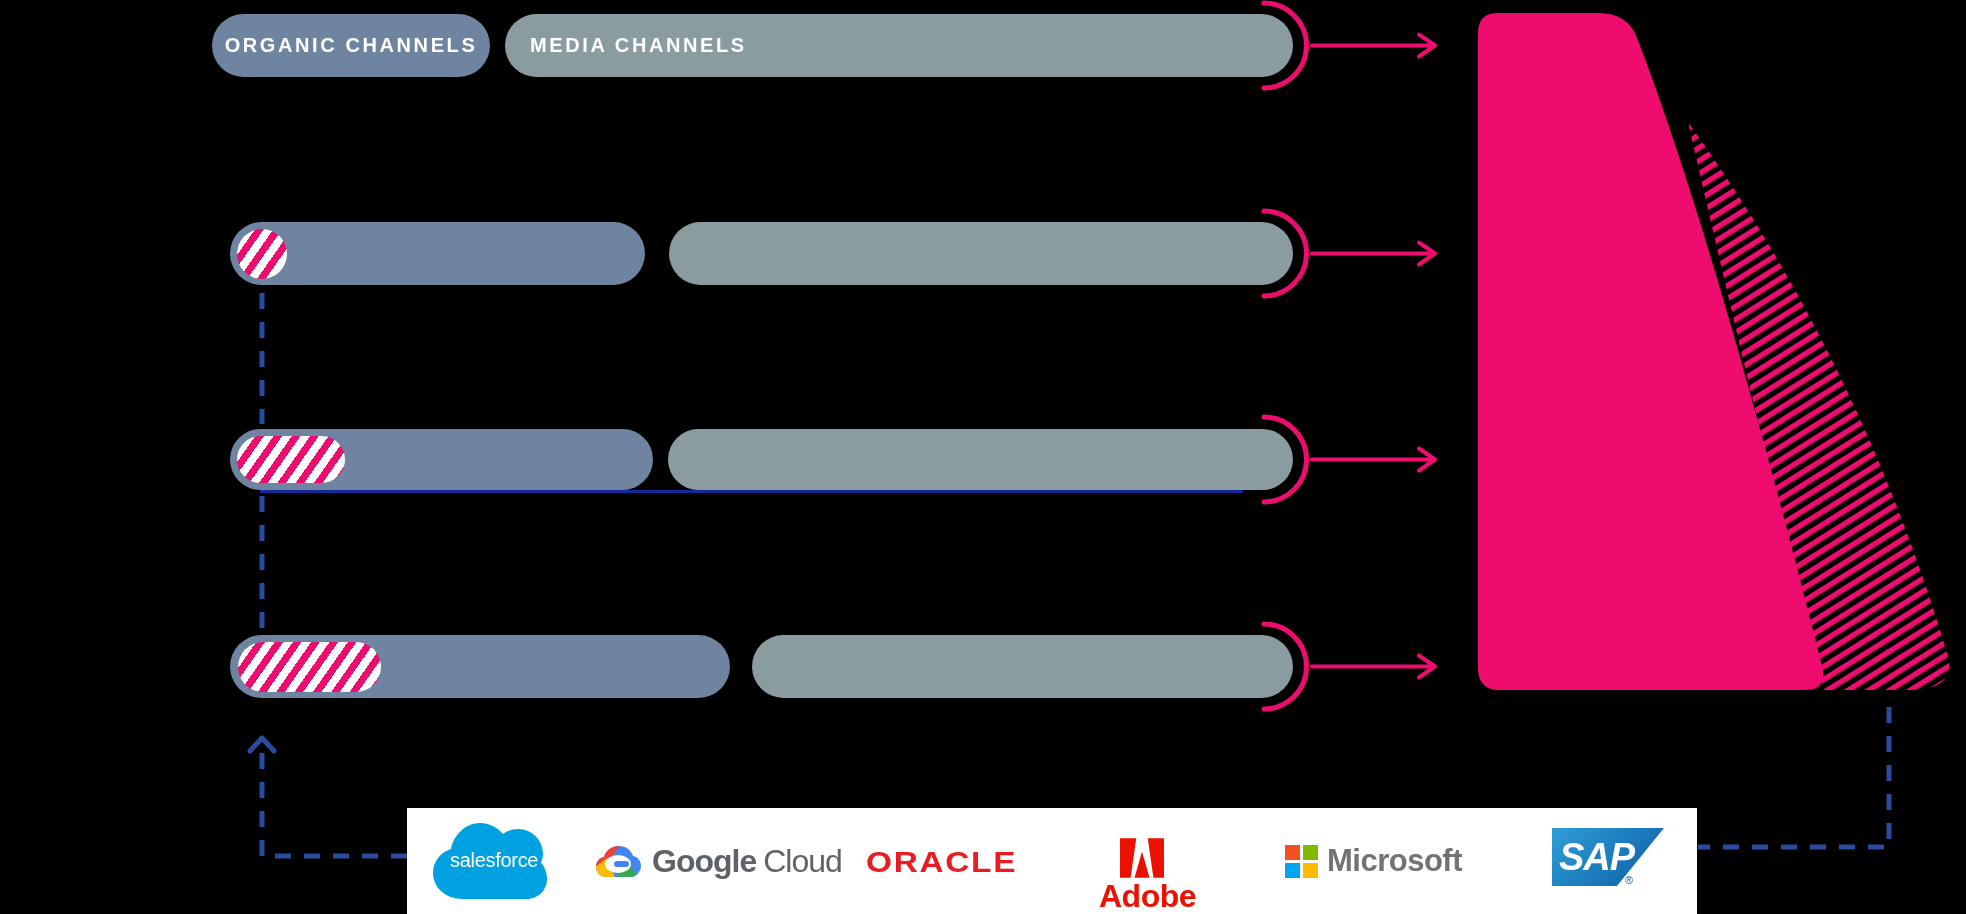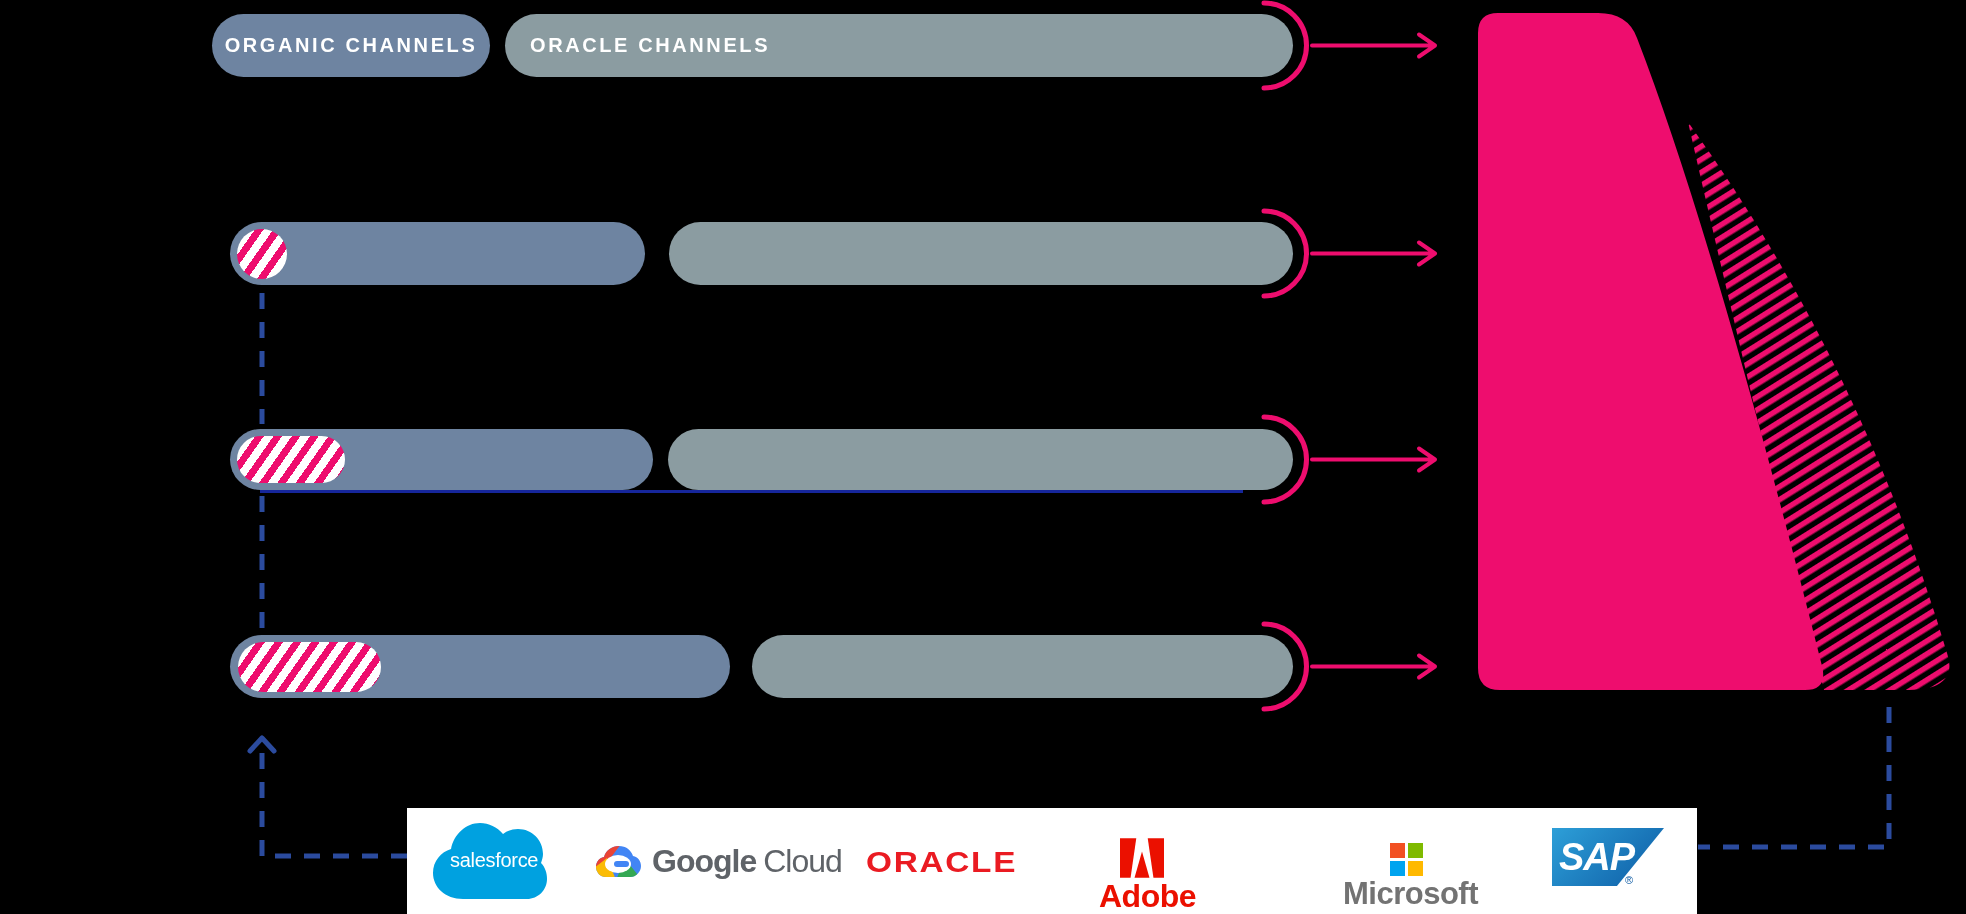--- a/index.html
+++ b/index.html
@@ -29,21 +29,21 @@
   #sf-logo{left:19px;top:5px;}
   #sf-text{position:absolute;left:24px;top:36px;width:76px;text-align:center;
            color:#fff;font-size:20px;font-weight:400;letter-spacing:-0.3px;}
   #google-logo{left:187px;top:35px;}
   #google-word{font-size:32px;color:var(--google-text);font-weight:600;margin-left:10px;letter-spacing:-1px;}
   #cloud-word{font-size:32px;color:var(--google-text);font-weight:400;margin-left:7px;letter-spacing:-1px;}
   #oracle-logo{left:459px;top:38px;font-size:29px;font-weight:800;color:var(--oracle-red);
                letter-spacing:1.5px;transform:scaleX(1.15);transform-origin:left center;}
   #adobe-logo{left:681px;top:30px;flex-direction:column;}
   #adobe-word{font-size:32px;font-weight:700;color:var(--adobe-red);margin-left:11px;letter-spacing:-0.5px;}
-  #ms-logo{left:927px;top:35px;flex-direction:column;}
+  #ms-logo{left:878px;top:35px;}
   .ms-grid{display:grid;grid-template-columns:15px 15px;grid-template-rows:15px 15px;gap:3px;}
   .ms-grid i{display:block;}
   #ms-word{font-size:31px;font-weight:600;color:var(--ms-text);margin-left:9px;letter-spacing:-0.5px;}
   #sap-logo{left:1145px;top:20px;width:112px;height:58px;
             background:linear-gradient(135deg,var(--sap-light),var(--sap-dark));
             clip-path:polygon(0 0,100% 0,58% 100%,0 100%);
             display:flex;align-items:center;}
   #sap-word{color:#fff;font-size:38px;font-weight:800;font-style:italic;margin-left:7px;letter-spacing:-1px;}
   #sap-reg{position:absolute;left:1218px;top:66px;font-size:11px;color:var(--sap-dark);}
 </style>
@@ -85,21 +85,21 @@
              Q1828,690 1805,690 L1500,690 Q1478,690 1478,668 Z" style="fill:var(--pink)"></path>
     <path d="M1688,122 Q1860,360 1947,653 Q1955,676 1937,685 Q1927,690 1903,690 L1824,690
              Q1751,400 1688,122 Z" fill="url(#funnelHatch)"></path>
   </svg>
 
   <div>
     <div class="bar organic label-bar" style="left: 212px; top: 14px; width: 278px; height: 63px;">
       <span>ORGANIC CHANNELS</span>
     </div>
     <div class="bar media label-bar" style="left: 505px; top: 14px; width: 788px; height: 63px;">
-      <span>ORACLE CHANNELS</span>
+      <span>MEDIA CHANNELS</span>
     </div>
   </div>
 
   <div>
     <div class="bar organic" style="left: 230px; top: 222px; width: 415px; height: 63px;">
       <div class="hatch" style="border-radius: 50%; left: 7px; top: 6.5px; width: 50px; height: 50px;"></div>
     </div>
     <div class="bar media" style="left: 669px; top: 222px; width: 624px; height: 63px;"></div>
   </div>
 

